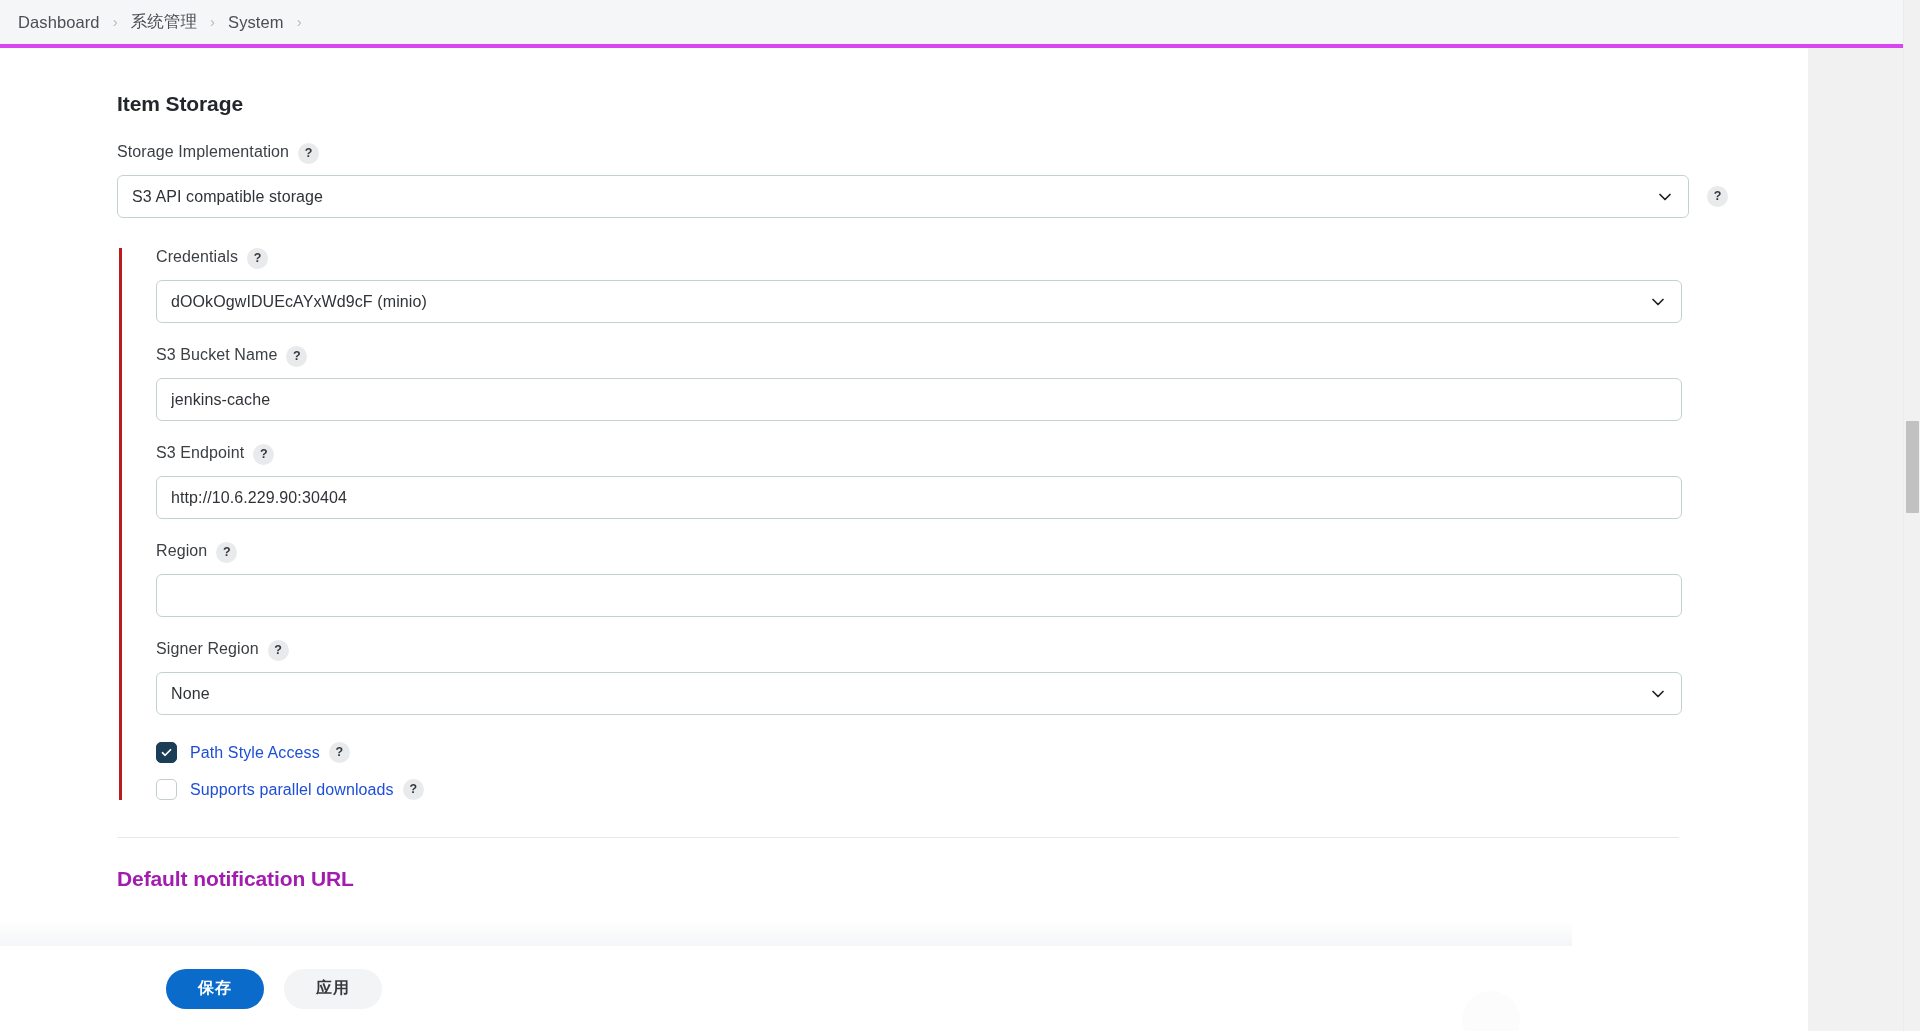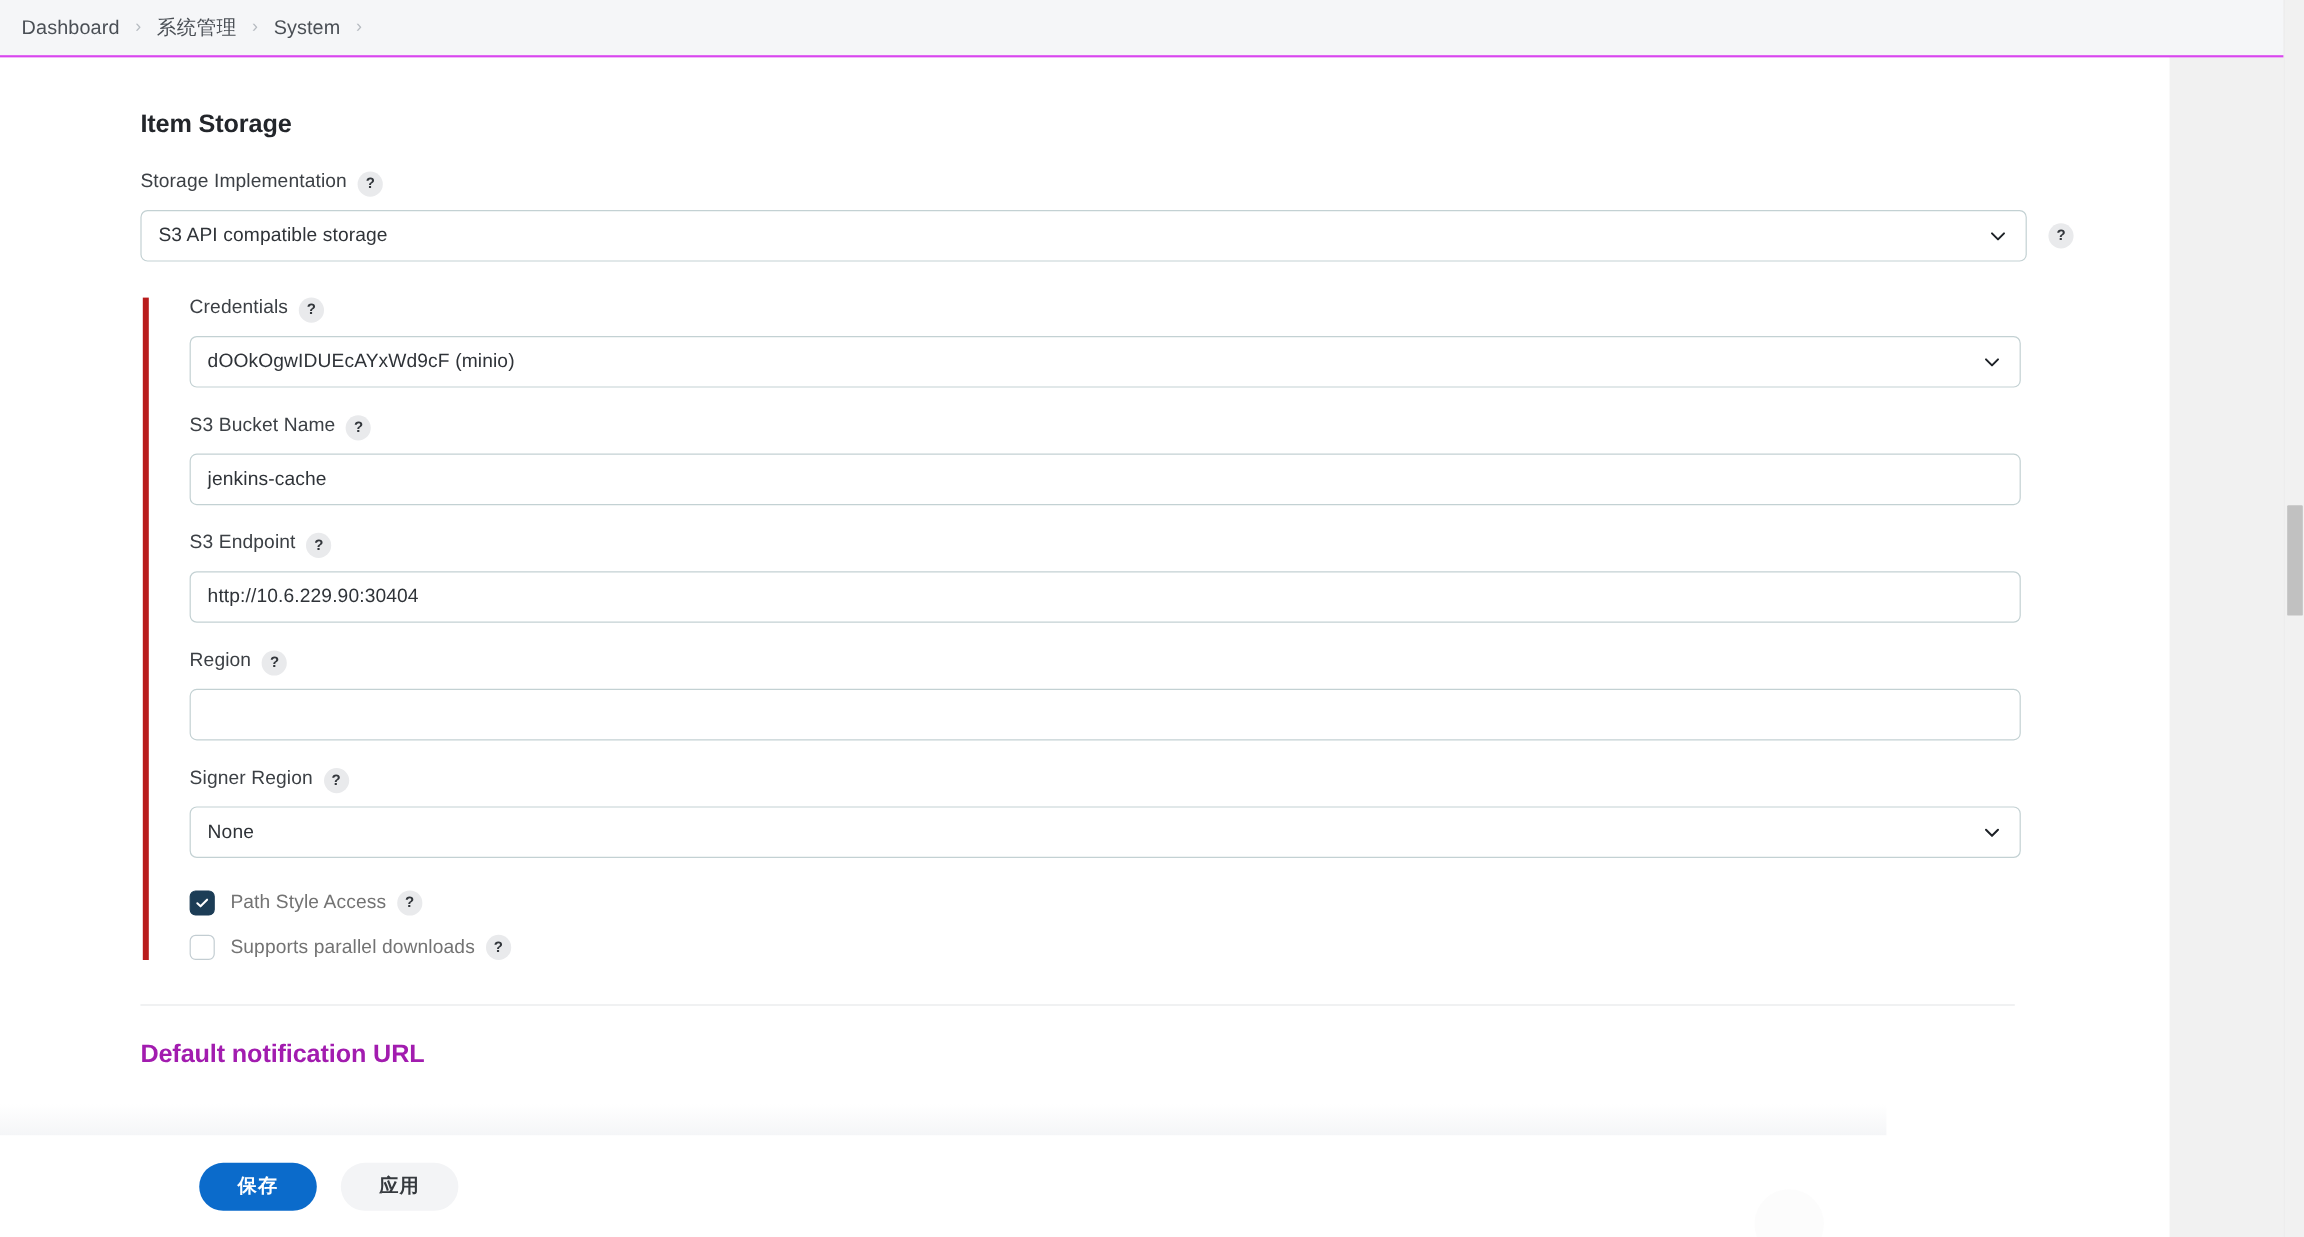--- a/index.html
+++ b/index.html
@@ -15,21 +15,21 @@
     background: #ffffff;
     color: #2b2d30;
     font-size: 16px;
     position: relative;
   }
 
   
   .breadcrumb-bar {
     height: 48px;
     background: #f5f6f8;
-    border-bottom: 2px solid #d946ef;
+    border-bottom: 4px solid #d946ef;
     display: flex;
     align-items: center;
     padding-left: 18px;
     width: 1920px;
   }
   .crumb {
     font-size: 16.5px;
     color: #4a4f55;
     letter-spacing: .1px;
     white-space: nowrap;
@@ -131,21 +131,21 @@
   
   .impl-row { display: flex; align-items: center; }
   .impl-select { width: 1572px; }
   .impl-help { margin-left: 18px; margin-top: 0; }
 
   
   .nested {
     margin-top: 30px;
     margin-left: 2px;
     padding-left: 34px;
-    border-left: 5px solid #b91c1c;
+    border-left: 3px solid #b91c1c;
     width: 1560px;
   }
   .nested .ctrl { width: 1526px; }
   .nested .field + .field { margin-top: 23px; }
 
   .cb-row {
     display: flex;
     align-items: center;
     margin-top: 27px;
   }
@@ -161,21 +161,21 @@
     display: inline-flex;
     align-items: center;
     justify-content: center;
   }
   .cbox.on { background: #1c3d56; border: 1px solid #1c3d56; }
   .cbox.off { background: #fff; border: 1.5px solid #c3cdd2; }
   .cbox.on svg { display: block; }
 
   .cb-label {
     font-size: 16px;
-    color: #737373;
+    color: #1d4ed8;
     letter-spacing: .1px;
     white-space: nowrap;
   }
 
   .divider {
     margin-top: 37px;
     margin-left: 0;
     width: 1562px;
     height: 1px;
     background: #e6e8ea;

